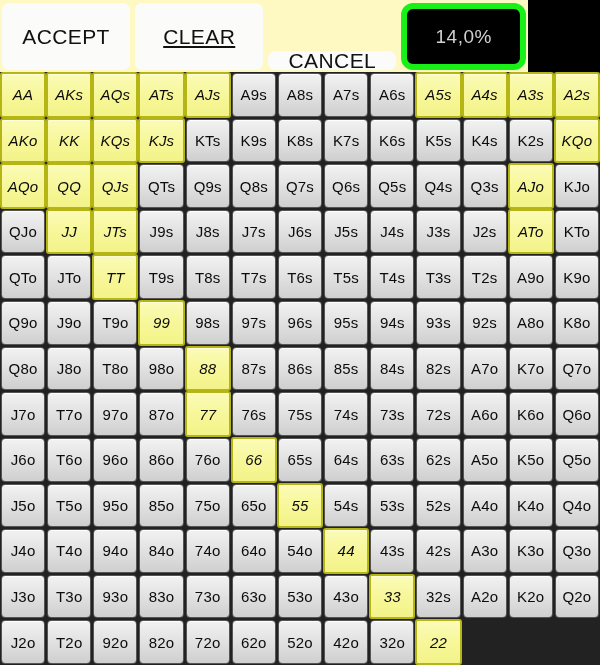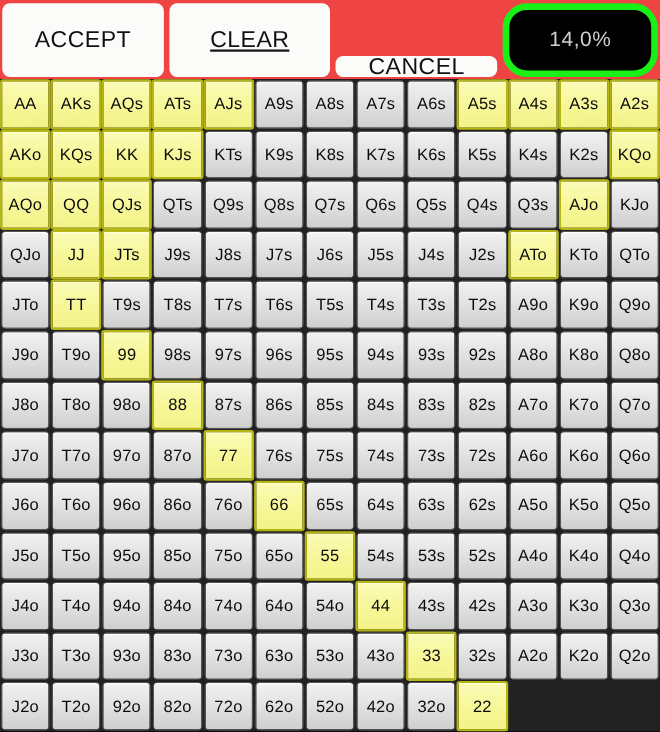--- a/index.html
+++ b/index.html
@@ -9,23 +9,23 @@
   }
   body {
     width: 600px;
     height: 665px;
     overflow: hidden;
     font-family: "Liberation Sans", sans-serif;
   }
 
   
   #toolbar {
-    width: 600px;
+    width: 528px;
     height: 72px;
-    background: #ef4444;
+    background: #fef9c3;
     display: flex;
     align-items: stretch;
     box-sizing: border-box;
     padding: 3px 2px 2px 2px;
   }
   .tool-btn {
     background: #fbfbfa;
     border: none;
     border-radius: 7px;
     margin-right: 5px;
@@ -41,21 +41,21 @@
   }
   #btn-accept { width: 148px; }
   #btn-clear  { width: 148px; text-decoration: underline; }
   #btn-cancel { width: 148px; margin-top: 48px; }
 
   #pct-box {
     width: 142px;
     margin-right: 0;
     background: #000000;
     border: 6px solid #18f018;
-    border-radius: 22px;
+    border-radius: 12px;
     display: flex;
     align-items: center;
     justify-content: center;
     box-sizing: border-box;
     color: #cfd0cf;
     font-size: 19px;
     letter-spacing: 0.5px;
   }
 
   
@@ -88,20 +88,21 @@
     background: linear-gradient(180deg, #f2f2f2 0%, #e3e3e3 45%, #cfcfcf 100%);
     border-color: #555555;
     box-shadow: inset 0 1px 0 #ffffff;
   }
   .cell.on {
     background: linear-gradient(180deg, #fbfbb8 0%, #f7f79a 50%, #f3f389 100%);
     border: 2px solid #b5b515;
     border-radius: 3px;
     margin: 0px;
     box-shadow: inset 0 1px 0 #ffffd9;
+    font-style: italic;
   }
 </style>
 </head>
 <body>
 
 <div id="toolbar">
   <div class="tool-btn" id="btn-accept">ACCEPT</div>
   <div class="tool-btn" id="btn-clear">CLEAR</div>
   <div class="tool-btn" id="btn-cancel">CANCEL</div>
   <div id="pct-box">14,0%</div>
@@ -115,22 +116,22 @@
     <div class="cell on">AJs</div>
     <div class="cell off">A9s</div>
     <div class="cell off">A8s</div>
     <div class="cell off">A7s</div>
     <div class="cell off">A6s</div>
     <div class="cell on">A5s</div>
     <div class="cell on">A4s</div>
     <div class="cell on">A3s</div>
     <div class="cell on">A2s</div>
     <div class="cell on">AKo</div>
+    <div class="cell on">KK</div>
     <div class="cell on">KQs</div>
-    <div class="cell on">KK</div>
     <div class="cell on">KJs</div>
     <div class="cell off">KTs</div>
     <div class="cell off">K9s</div>
     <div class="cell off">K8s</div>
     <div class="cell off">K7s</div>
     <div class="cell off">K6s</div>
     <div class="cell off">K5s</div>
     <div class="cell off">K4s</div>
     <div class="cell off">K2s</div>
     <div class="cell on">KQo</div>
@@ -149,20 +150,21 @@
     <div class="cell off">KJo</div>
     <div class="cell off">QJo</div>
     <div class="cell on">JJ</div>
     <div class="cell on">JTs</div>
     <div class="cell off">J9s</div>
     <div class="cell off">J8s</div>
     <div class="cell off">J7s</div>
     <div class="cell off">J6s</div>
     <div class="cell off">J5s</div>
     <div class="cell off">J4s</div>
+    <div class="cell off">J3s</div>
     <div class="cell off">J2s</div>
     <div class="cell on">ATo</div>
     <div class="cell off">KTo</div>
     <div class="cell off">QTo</div>
     <div class="cell off">JTo</div>
     <div class="cell on">TT</div>
     <div class="cell off">T9s</div>
     <div class="cell off">T8s</div>
     <div class="cell off">T7s</div>
     <div class="cell off">T6s</div>
@@ -187,21 +189,20 @@
     <div class="cell off">K8o</div>
     <div class="cell off">Q8o</div>
     <div class="cell off">J8o</div>
     <div class="cell off">T8o</div>
     <div class="cell off">98o</div>
     <div class="cell on">88</div>
     <div class="cell off">87s</div>
     <div class="cell off">86s</div>
     <div class="cell off">85s</div>
     <div class="cell off">84s</div>
-    <div class="cell off">83s</div>
     <div class="cell off">82s</div>
     <div class="cell off">A7o</div>
     <div class="cell off">K7o</div>
     <div class="cell off">Q7o</div>
     <div class="cell off">J7o</div>
     <div class="cell off">T7o</div>
     <div class="cell off">97o</div>
     <div class="cell off">87o</div>
     <div class="cell on">77</div>
     <div class="cell off">76s</div>

